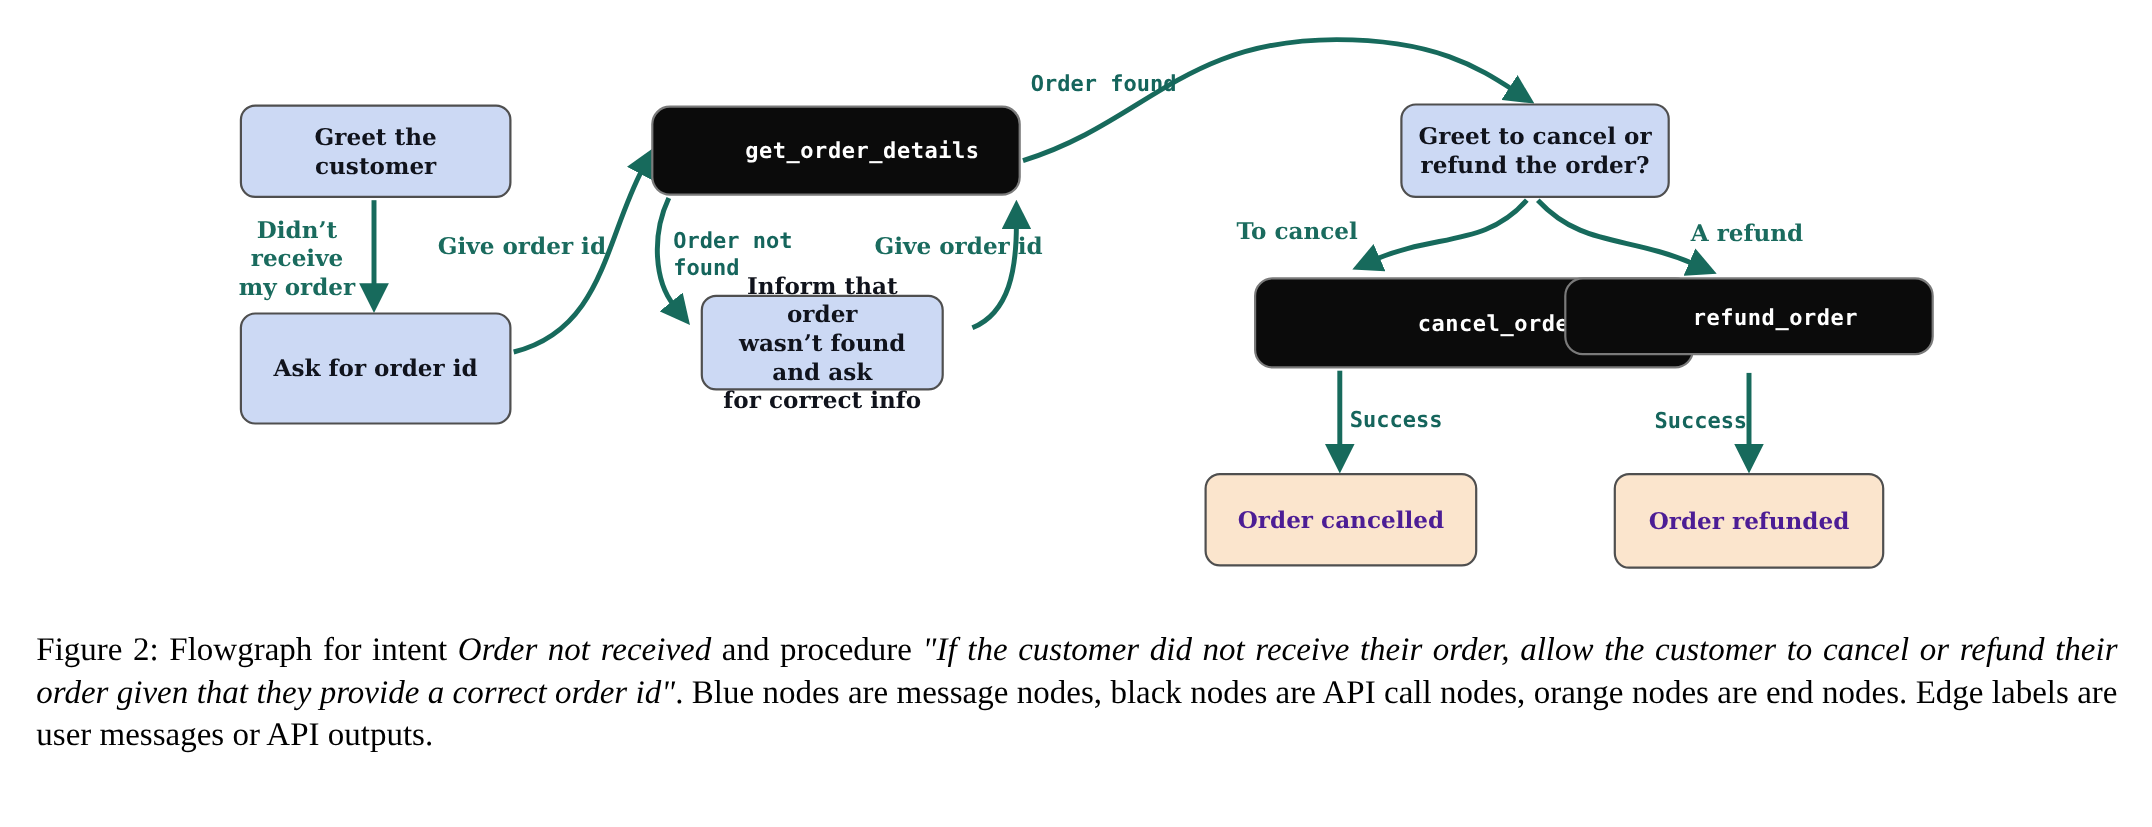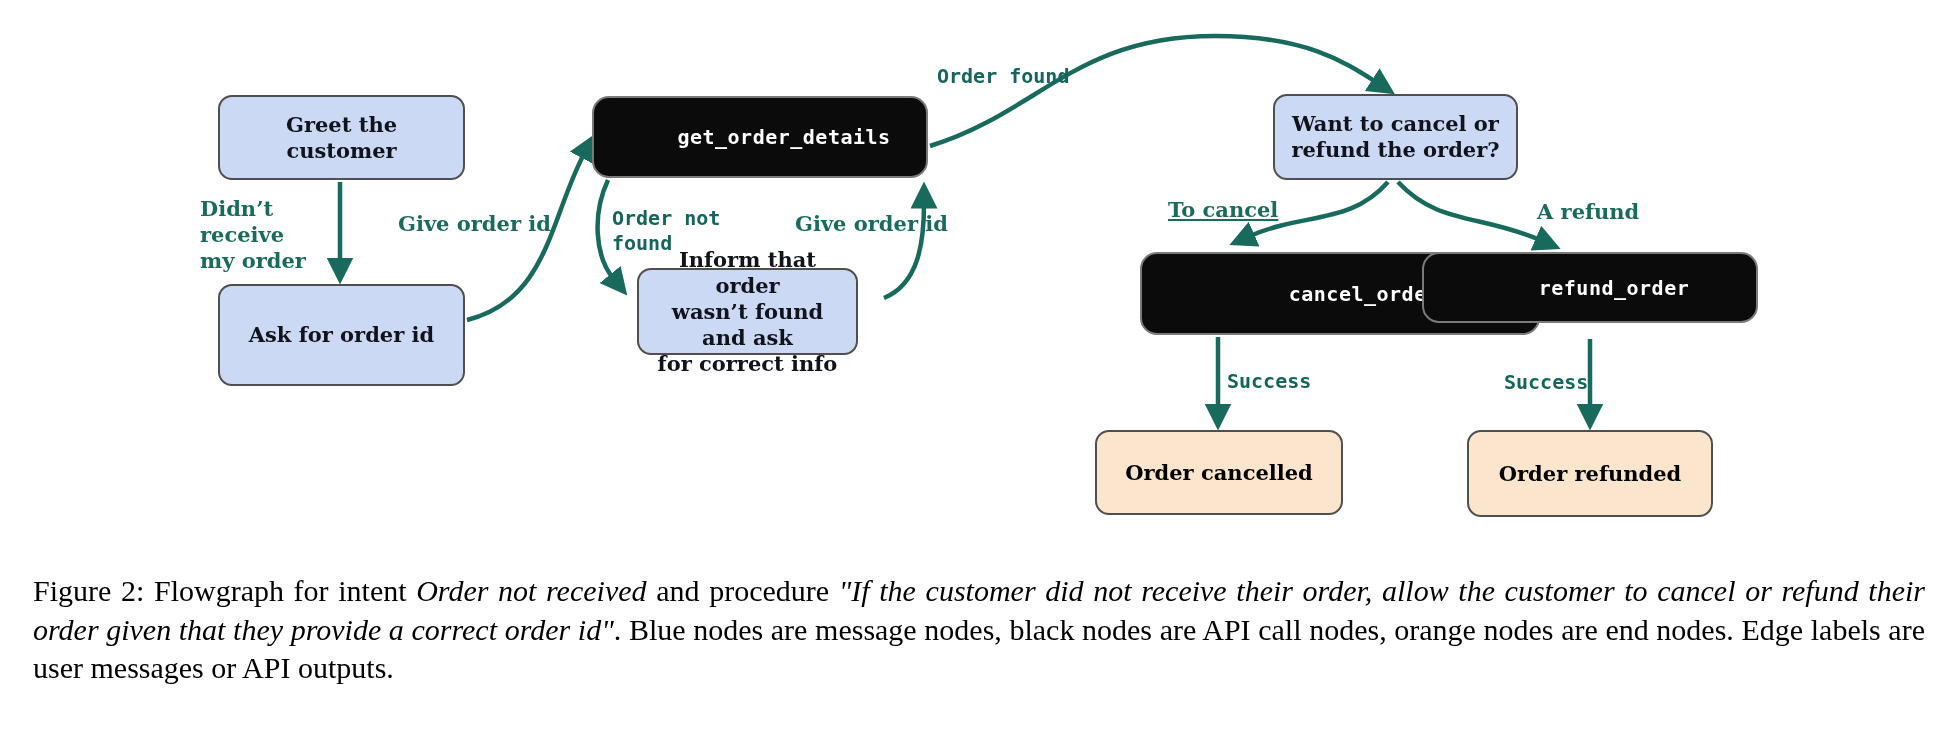--- a/index.html
+++ b/index.html
@@ -28,21 +28,21 @@
   .node.message, .node.end {
     background: #ccd9f4;
     border: 2.5px solid #4f4f4f;
     border-radius: 14px;
     color: #10131c;
     font-family: "DejaVu Serif", serif;
     font-size: 21px;
     line-height: 26px;
     padding: 4px 10px;
   }
-  .node.end { background: #fbe5cd; color: #000000; }
+  .node.end { background: #fbe5cd; color: #4c1d95; }
   .node.api {
     background: #0b0b0b;
     border: 2.5px solid #7a7a7a;
     border-radius: 17px;
     color: #ffffff;
     font-family: "DejaVu Sans Mono", monospace;
     font-size: 20px;
     letter-spacing: 0.5px;
     padding-left: 48px;
   }
@@ -59,26 +59,26 @@
 
   .elabel {
     position: absolute;
     color: #1a6b5e;
     font-weight: bold;
     white-space: pre-line;
   }
   .elabel.serif { font-family: "DejaVu Serif", serif; font-size: 21px; line-height: 26px; }
   .elabel.mono  { font-family: "DejaVu Sans Mono", monospace; font-size: 20px; line-height: 25px; color: #15655c; }
 
-  .l-didnt      { left: 200px;  top: 196px; width: 140px; text-align: left; }
+  .l-didnt      { left: 200px;  top: 196px; width: 140px; text-align: center; }
   .l-give1      { left: 398px;  top: 211px; }
   .l-ordernot   { left: 612px;  top: 206px; }
   .l-give2      { left: 795px;  top: 211px; }
   .l-orderfound { left: 937px;  top: 64px; }
-  .l-tocancel   { left: 1168px; top: 197px; text-decoration: underline; }
+  .l-tocancel   { left: 1124px; top: 197px; }
   .l-arefund    { left: 1537px; top: 199px; }
   .l-success1   { left: 1227px; top: 369px; }
   .l-success2   { left: 1504px; top: 370px; }
 
   .caption {
     position: absolute;
     left: 33px;
     top: 572px;
     width: 1892px;
     font-family: "Liberation Serif", serif;
@@ -112,21 +112,21 @@
       <path class="edge" d="M1218,337 L1218,408" marker-end="url(#arrow)"></path>
       <path class="edge" d="M1590,339 L1590,408" marker-end="url(#arrow)"></path>
     </svg>
 
     <div class="node message n-greet">Greet the customer</div>
     <div class="node message n-ask">Ask for order id</div>
     <div class="node api n-get">get_order_details</div>
     <div class="node message n-inform">Inform that order
 wasn’t found and ask
 for correct info</div>
-    <div class="node message n-want">Want to cancel or
+    <div class="node message n-want">Greet to cancel or
 refund the order?</div>
     <div class="node api n-cancel">cancel_order</div>
     <div class="node api n-refund">refund_order</div>
     <div class="node end n-cancelled">Order cancelled</div>
     <div class="node end n-refunded">Order refunded</div>
 
     <div class="elabel serif l-didnt">Didn’t receive
 my order</div>
     <div class="elabel serif l-give1">Give order id</div>
     <div class="elabel mono l-ordernot">Order not

